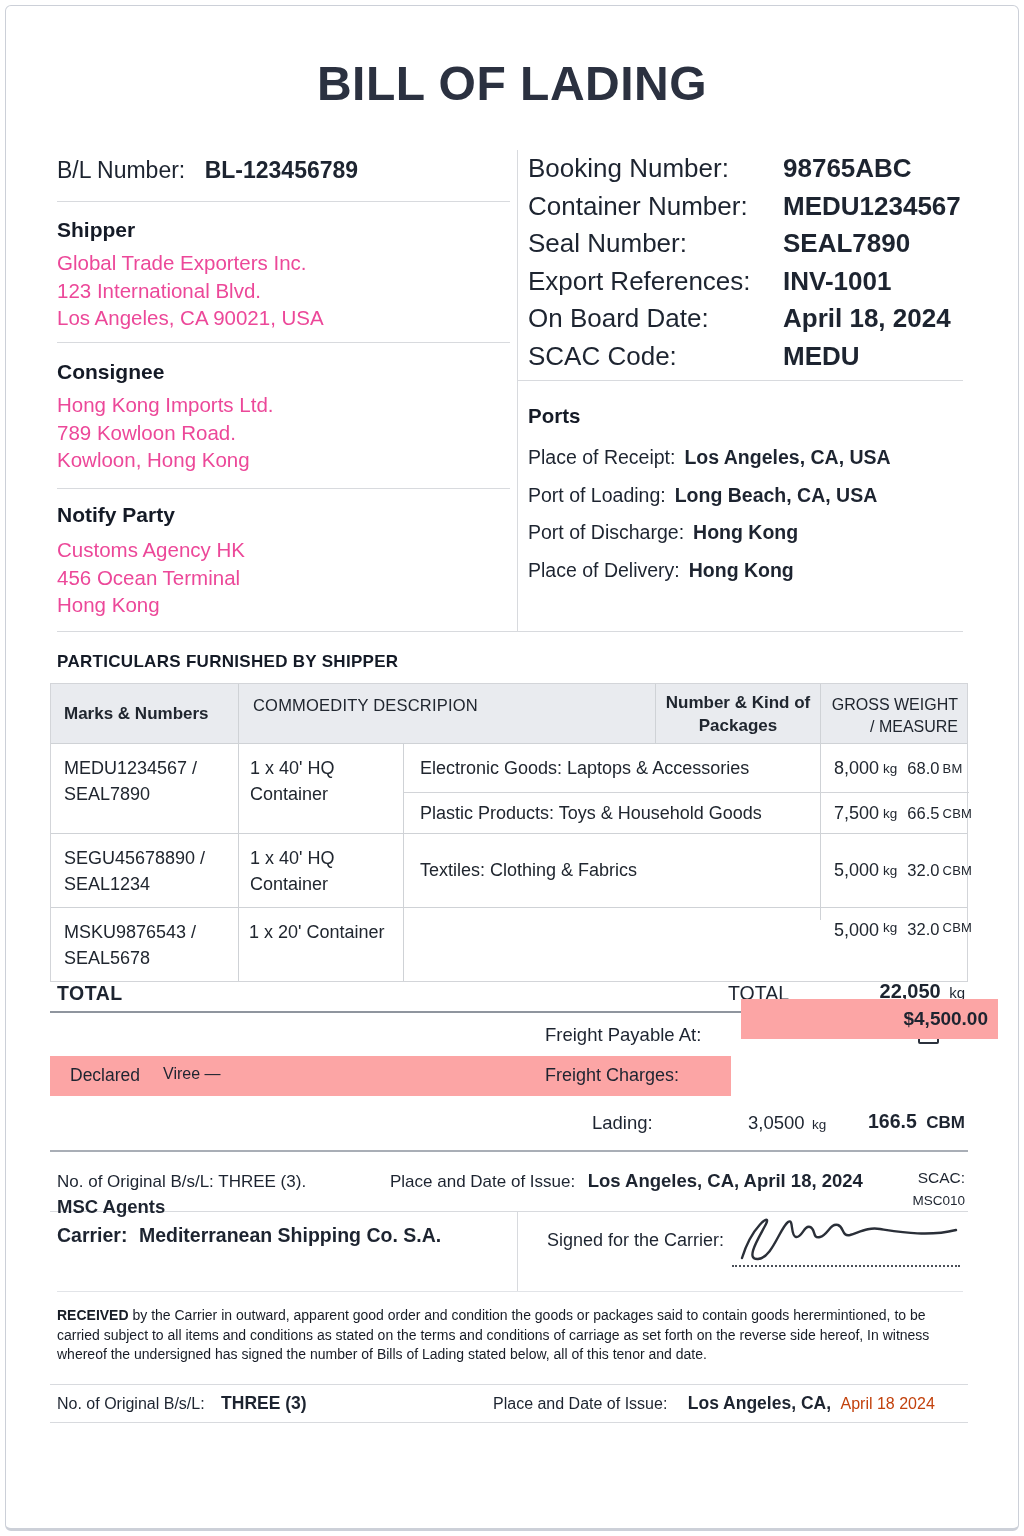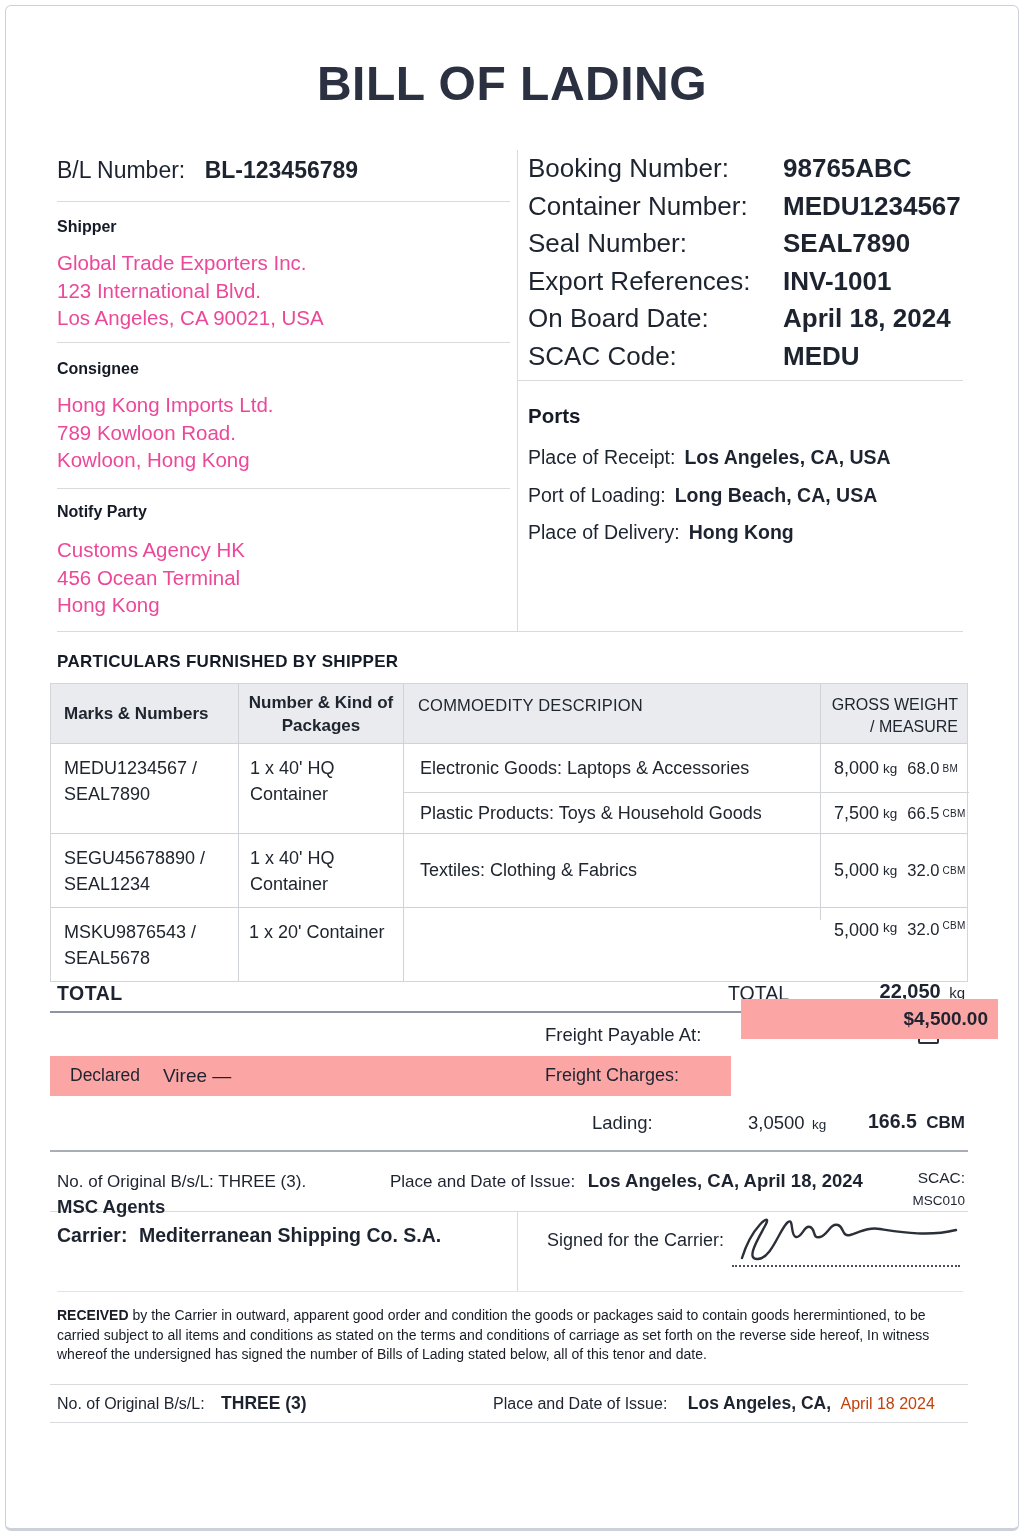--- a/index.html
+++ b/index.html
@@ -7,21 +7,21 @@
     width:1024px;height:1536px;position:relative;background:#ffffff;
     font-family:"Liberation Sans",sans-serif;color:#1d2430;overflow:hidden;
   }
   .page-border{position:absolute;inset:5px;border:1.5px solid #ccd0d8;border-bottom-width:3px;border-radius:6px;pointer-events:none;}
   .abs{position:absolute;}
   .hline{position:absolute;height:1px;background:#d8dade;}
   .vline{position:absolute;width:1px;background:#d8dade;}
   .b{font-weight:700;}
   .sb{font-weight:600;}
   .title{position:absolute;left:0;top:56px;width:1024px;text-align:center;font-size:48px;font-weight:700;color:#2b3140;letter-spacing:.5px;}
-  .sec-head{font-size:16px;font-weight:700;color:#141a26;}
+  .sec-head{font-size:21px;font-weight:700;color:#141a26;}
   .addr{font-size:20.5px;line-height:27.5px;color:#ec4899;}
   .kv-row{display:flex;font-size:26px;line-height:24px;}
   .kv-row .k{width:255px;flex:0 0 255px;}
   .kv-row .v{font-weight:700;}
   .port-row{font-size:19.5px;line-height:26px;}
   .port-row .v{font-weight:700;margin-left:9px;}
   
   .tbl{position:absolute;left:50px;top:683px;width:918px;border:1px solid #d3d5d9;box-sizing:border-box;font-size:18px;color:#20262f;}
   .tr{display:flex;border-top:1px solid #cfd2d6;}
   .tr:first-child{border-top:none;}
@@ -35,21 +35,21 @@
   .sub + .sub{border-top:1px solid #d2d4d8;}
   .c3{width:417px;flex:0 0 417px;padding:0 8px 0 16px;display:flex;align-items:center;}
   .c4{flex:1;padding:0 6px 0 13px;display:flex;align-items:center;white-space:nowrap;}
   .h1c{display:flex;align-items:center;font-weight:700;font-size:17px;}
   .h2c{display:flex;align-items:center;justify-content:center;text-align:center;font-weight:700;font-size:17px;line-height:23px;padding:6px 8px;}
   .h3c{width:417px;flex:0 0 417px;padding:12px 8px 0 14px;font-size:16.5px;letter-spacing:.2px;}
   .h4c{flex:1;padding:10px 9px 0 6px;text-align:right;font-size:16px;line-height:22px;}
   .wnum{font-size:18px;}
   .wunit{font-size:13.5px;margin-left:4px;}
   .mnum{font-size:16.5px;margin-left:10px;}
-  .munit{font-size:10px;margin-left:3px;letter-spacing:.3px;}
+  .munit{font-size:13px;margin-left:3px;letter-spacing:.3px;}
   .gray-cell{background:#fca5a5;}
   .chk{display:inline-block;width:17px;height:17px;border:2.2px solid #2b313c;border-radius:2px;background:#fff;}
   .fineprint{font-size:14px;line-height:19.5px;color:#171c26;}
   .sig-dots{position:absolute;border-top:2px dotted #4a4f58;}
 </style>
 </head>
 <body>
 
 <div class="page-border"></div>
 
@@ -112,30 +112,31 @@
       <span class="k">SCAC Code:</span>
       <span class="v">MEDU</span>
     </div>
 </div>
 <div class="hline" style="left:517px;top:380px;width:446px;"></div>
 
 <div class="abs" style="left:528px;top:404px;font-size:20.5px;font-weight:700;color:#141a26;">Ports</div>
 <div class="abs" style="left:528px;top:444px;display:flex;flex-direction:column;gap:11.5px;">
   <div class="port-row"><span>Place of Receipt:</span><span class="v">Los Angeles, CA, USA</span></div>
   <div class="port-row"><span>Port of Loading:</span><span class="v">Long Beach, CA, USA</span></div>
+  <div class="port-row"><span>Port of Discharge:</span><span class="v">Hong Kong</span></div>
   <div class="port-row"><span>Place of Delivery:</span><span class="v">Hong Kong</span></div>
 </div>
 
 <div class="abs" style="left:57px;top:652px;font-size:17px;font-weight:700;letter-spacing:.3px;color:#141a26;">PARTICULARS FURNISHED BY SHIPPER</div>
 
 <div class="tbl">
   <div class="tr hdr">
     <div class="cell cb c1 h1c">Marks &amp; Numbers</div>
+    <div class="cell cb h3c">COMMOEDITY DESCRIPION</div>
     <div class="cell cb h2c" style="width:165px;flex:0 0 165px;">Number &amp; Kind of Packages</div>
-    <div class="cell cb h3c">COMMOEDITY DESCRIPION</div>
     <div class="cell h4c">GROSS WEIGHT / MEASURE</div>
   </div>
 
   <div class="tr" style="min-height:88px;">
     <div class="cell cb c1">MEDU1234567 / SEAL7890</div>
     <div class="cell cb c2">1 x 40' HQ Container</div>
     <div class="c34">
       <div class="sub" style="min-height:48px;">
         <div class="cell cb c3">Electronic Goods: Laptops &amp; Accessories</div>
         <div class="cell c4">
@@ -199,21 +200,21 @@
 <div class="abs" style="left:50px;top:1011px;width:918px;height:2px;background:#8f959e;"></div>
 
 <div class="abs" style="left:545px;top:1024px;font-size:18.5px;">Freight Payable At:</div>
 <div class="abs" style="left:845px;top:1022px;display:flex;align-items:center;gap:5px;">
   <span style="font-size:18.5px;letter-spacing:.3px;">ORIGIN</span>
   <span class="chk"></span>
 </div>
 
 <div class="abs gray-cell" style="left:50px;top:1056px;width:681px;height:40px;">
   <span class="abs" style="left:20px;top:9px;font-size:17.5px;">Declared</span>
-  <span class="abs" style="left:113px;top:9px;font-size:19px;">Viree —</span>
+  <span class="abs" style="left:113px;top:9px;font-size:16px;">Viree —</span>
   <span class="abs" style="left:495px;top:9px;font-size:18px;">Freight Charges:</span>
 </div>
 <div class="abs gray-cell" style="left:741px;top:999px;width:257px;height:40px;display:flex;align-items:center;justify-content:flex-end;padding-right:10px;box-sizing:border-box;">
   <span class="b" style="font-size:19px;">$4,500.00</span>
 </div>
 
 <div class="abs" style="left:592px;top:1112px;font-size:18.5px;">Lading:</div>
 <div class="abs" style="left:748px;top:1112px;white-space:nowrap;">
   <span style="font-size:18.5px;">3,0500</span>
   <span style="font-size:13.5px;margin-left:3px;">kg</span>

